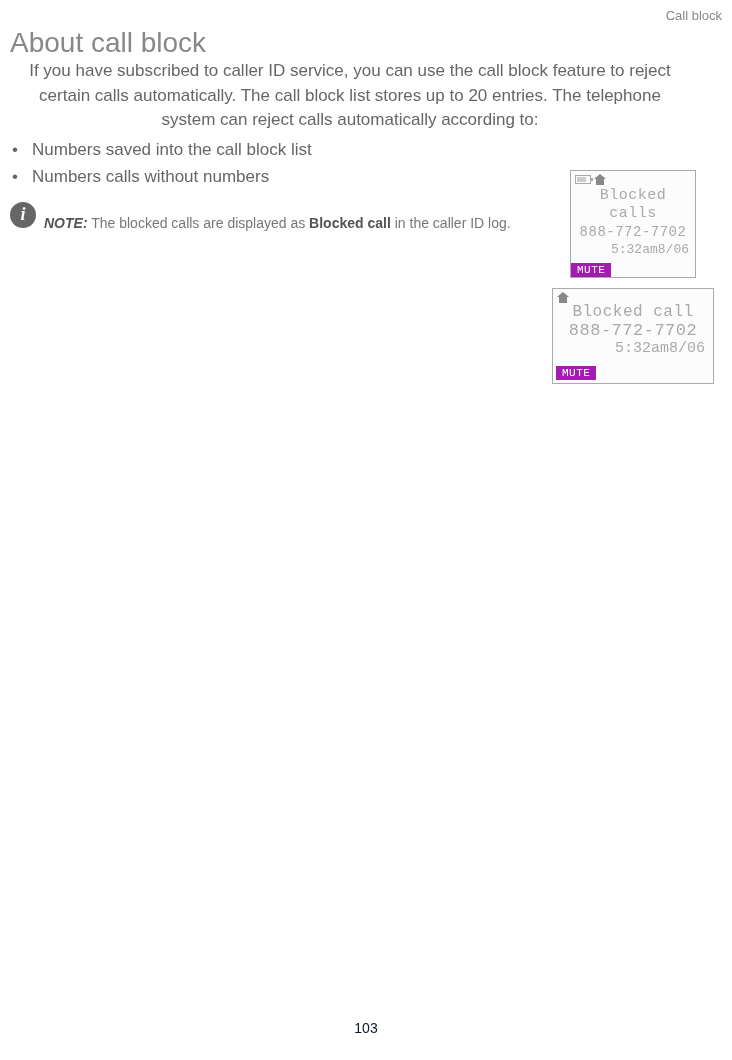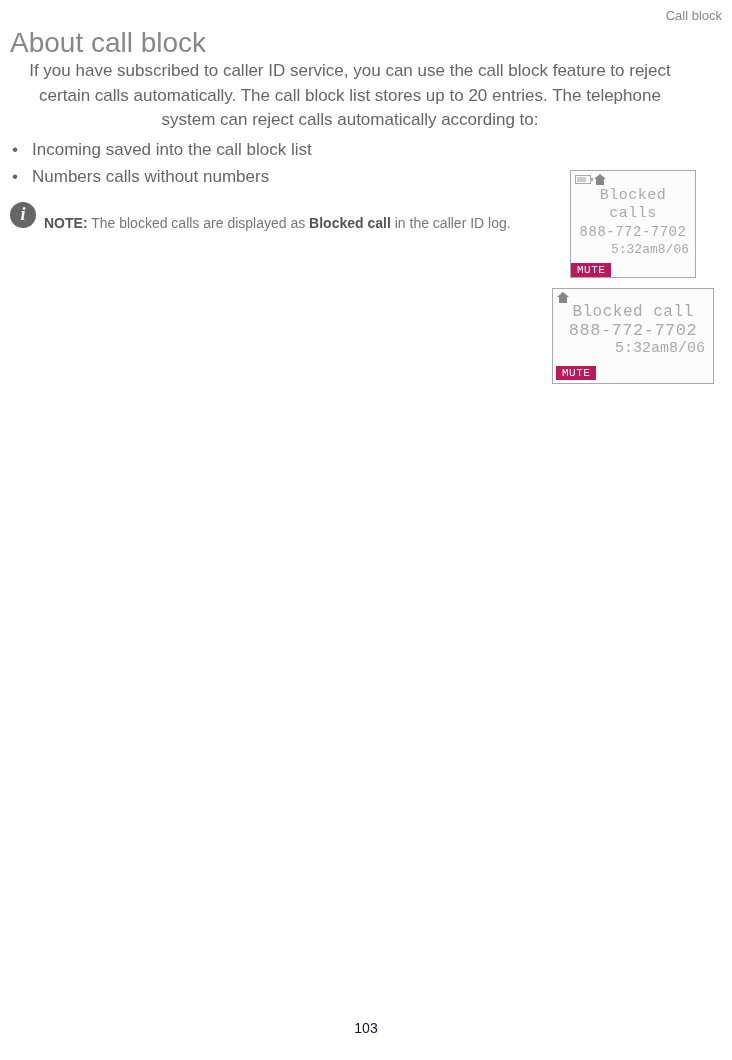--- a/index.html
+++ b/index.html
@@ -79,20 +79,21 @@
       margin-top: 0;
     }
     .note-text {
       font-size: 14px;
       color: #777;
       line-height: 1.35;
       padding-top: 12px;
     }
     .note-label {
       font-weight: bold;
+      font-style: italic;
       color: #555;
     }
     .note-strong {
       font-weight: bold;
       color: #555;
     }
     .screens {
       position: absolute;
       right: 18px;
       top: 170px;
@@ -188,21 +189,21 @@
       padding: 0 6px;
       font-family: "Courier New", monospace;
       color: #aaa;
       font-size: 13px;
       margin-top: 2px;
     }
     .mute-tag {
       position: absolute;
       left: 0;
       bottom: 0;
-      background: #be185d;
+      background: #a21caf;
       color: #fff;
       font-family: "Courier New", monospace;
       font-size: 11px;
       padding: 1px 6px 1px 6px;
       letter-spacing: 0.5px;
     }
     .screen-large .status-row {
       padding: 3px 4px 0 4px;
     }
     .screen-large .lcd-title-large {
@@ -233,21 +234,21 @@
   </style>
 </head>
 <body>
 
 <div class="section-label">Call block</div>
 <h1 class="page-title">About call block</h1>
 
 <p class="intro-text">If you have subscribed to caller ID service, you can use the call block feature to reject certain calls automatically. The call block list stores up to 20 entries. The telephone system can reject calls automatically according to:</p>
 
 <ul class="bullet-list">
-  <li class="bullet-item">Incoming saved into the call block list</li>
+  <li class="bullet-item">Numbers saved into the call block list</li>
   <li class="bullet-item">Numbers calls without numbers</li>
 </ul>
 
 <div class="note-row">
   <div class="info-icon">i</div>
   <div class="note-text">
     <span class="note-label">NOTE:</span><span> The blocked calls are displayed as </span><span class="note-strong">Blocked call</span><span> in the caller ID log.</span>
   </div>
 </div>
 

